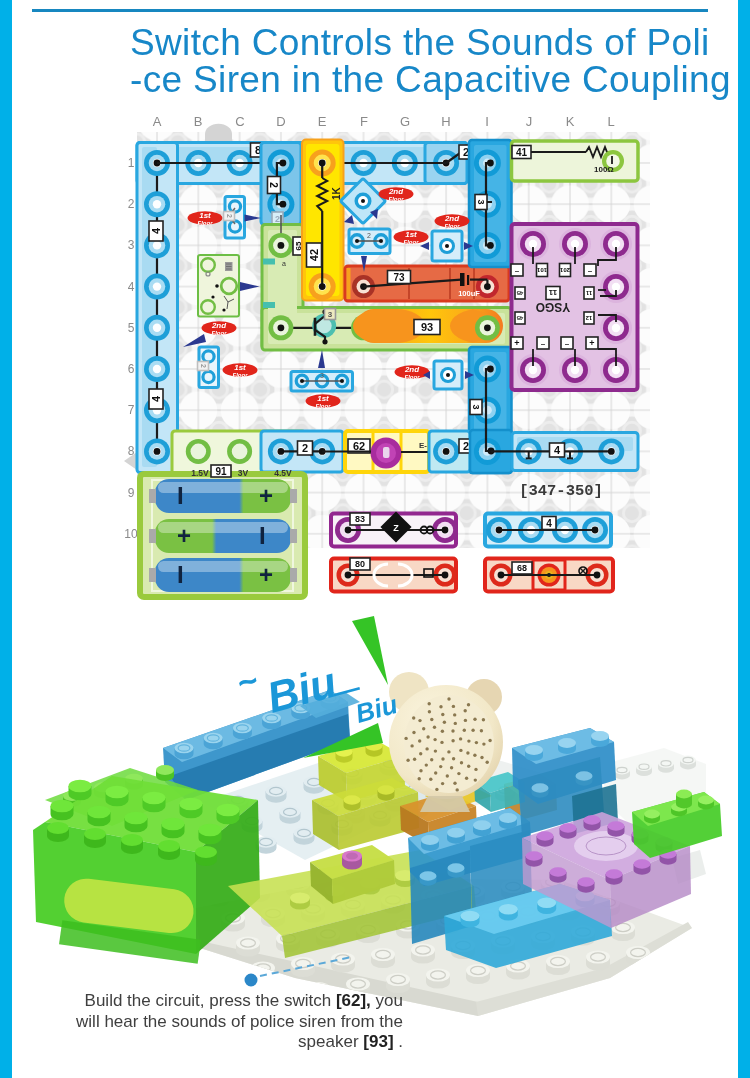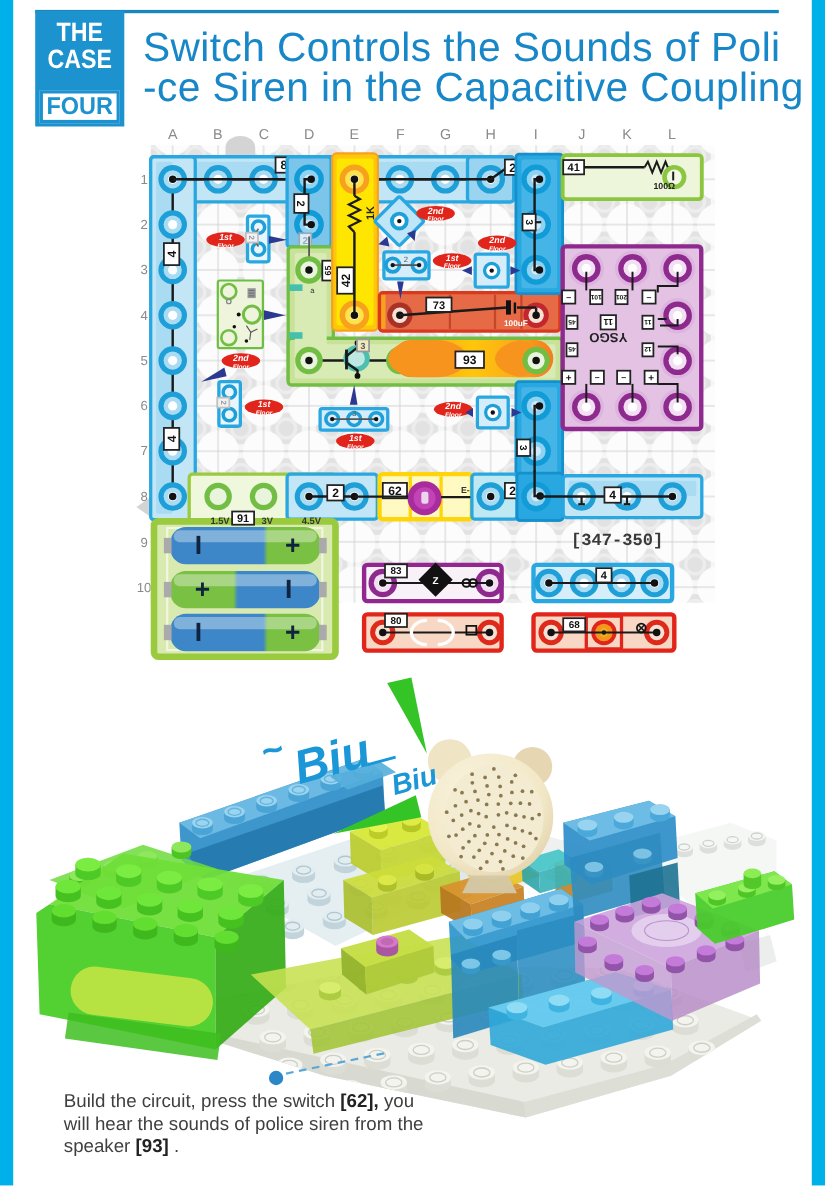--- a/index.html
+++ b/index.html
@@ -5,33 +5,29 @@
 html,body{margin:0;padding:0;background:#FFFFFF;}
 .page{position:relative;width:750px;height:1078px;overflow:hidden;font-family:"Liberation Sans",sans-serif;background:#FFFFFF;}
 .stripe{position:absolute;top:0;width:12px;height:1078px;background:#00B0E8;}
 .stripe.l{left:0}.stripe.r{right:0}
 .topline{position:absolute;left:32px;top:9px;width:676px;height:3px;background:#1787C0;}
 .badge{position:absolute;left:32px;top:10px;width:81px;height:105px;background:#1C92CE;}
 .badge .t{color:#fff;font-weight:bold;font-size:24px;line-height:25px;text-align:center;margin-top:7px;transform:scaleX(0.88);}
 .badge .four{position:absolute;left:3px;right:3px;bottom:3px;height:24px;background:#fff;border:3px solid #1C92CE;color:#1C92CE;font-weight:bold;font-size:22px;line-height:24px;text-align:center;transform:scaleX(0.97);}
 .title{position:absolute;left:130px;top:25px;width:800px;color:#1787C8;font-size:37px;line-height:36.5px;letter-spacing:0.35px;white-space:nowrap;}
 svg.main{position:absolute;left:0;top:0;}
-.caption{position:absolute;left:58px;top:991px;width:345px;color:#3F3F3F;font-size:17px;line-height:20.5px;}
+.caption{position:absolute;left:58px;top:991px;width:345px;color:#3F3F3F;font-size:17px;line-height:20.5px;text-align:right;}
 .caption b{color:#222;}
 </style>
 </head>
 <body>
 <div class="page">
 <div class="stripe l"></div>
     <div class="stripe r"></div>
 <div class="topline"></div>
-<div class="badge">
-      <div class="t">THE<br>CASE</div>
-      <div class="four">FOUR</div>
-    </div>
 <div class="title">Switch Controls the Sounds of Poli<br>-ce Siren in the Capacitive Coupling</div>
 <svg class="main" width="750" height="1078" viewBox="0 0 750 1078">
 <defs>
 <pattern id="peg" patternUnits="userSpaceOnUse" x="136.35" y="142.4" width="41.3" height="41.2">
 <rect width="41.3" height="41.2" fill="#E2E2E2"></rect>
 <circle cx="0" cy="0" r="17" fill="none" stroke="#F6F6F6" stroke-width="5.5"></circle>
 <circle cx="41.3" cy="0" r="17" fill="none" stroke="#F6F6F6" stroke-width="5.5"></circle>
 <circle cx="0" cy="41.2" r="17" fill="none" stroke="#F6F6F6" stroke-width="5.5"></circle>
 <circle cx="41.3" cy="41.2" r="17" fill="none" stroke="#F6F6F6" stroke-width="5.5"></circle>
 <circle cx="0" cy="0" r="8.5" fill="none" stroke="#EDEDED" stroke-width="3"></circle>

